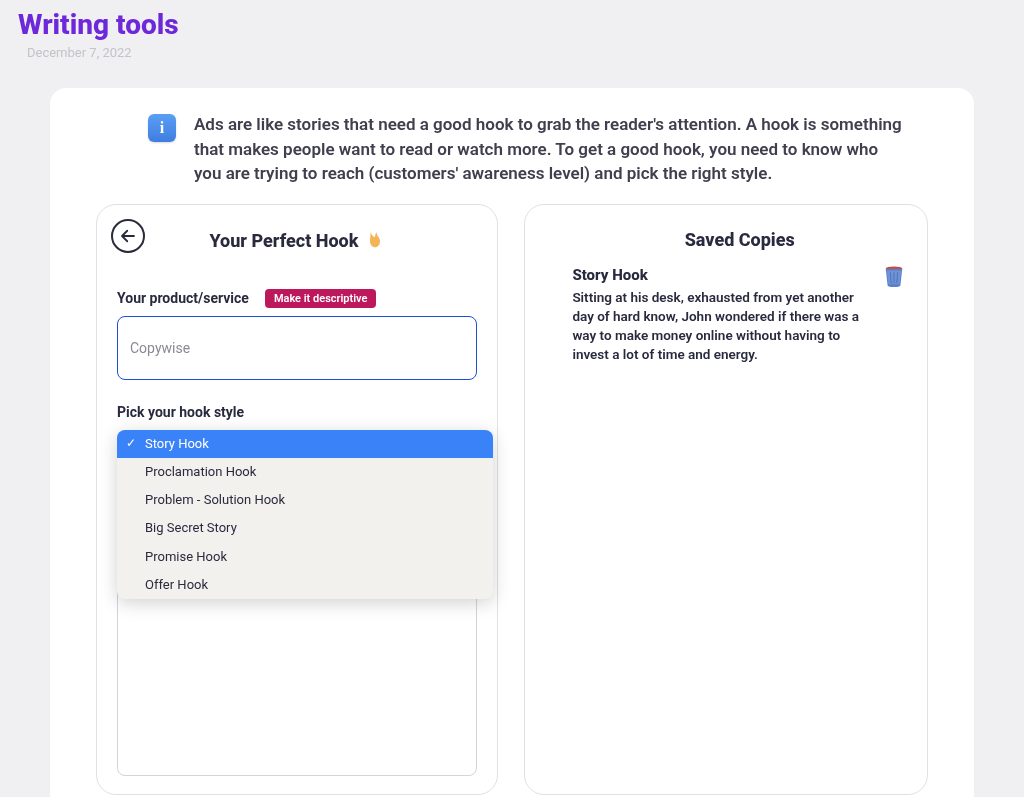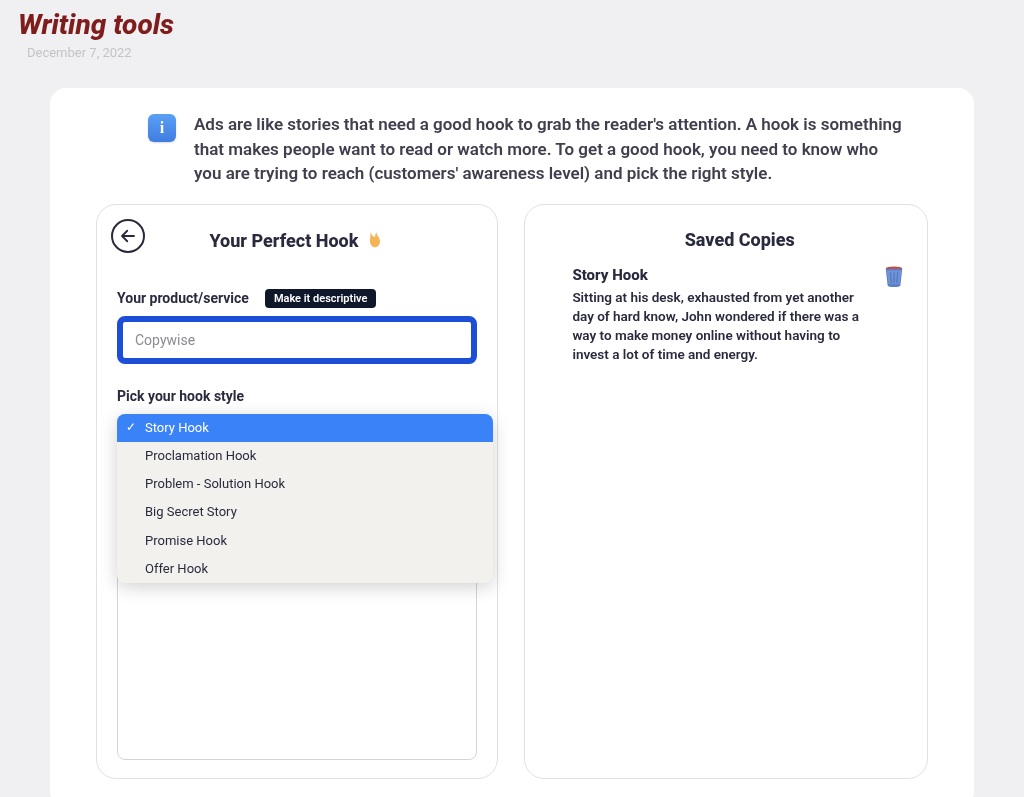--- a/index.html
+++ b/index.html
@@ -10,23 +10,22 @@
     body {
       font-family: -apple-system, BlinkMacSystemFont, 'Segoe UI', Roboto, sans-serif;
       background: #f0f0f2;
       width: 1024px;
       height: 797px;
       overflow: hidden;
     }
     .page-title {
       font-size: 28px;
       font-weight: 800;
-      color: #7f1d1d;
+      color: #6d28d9;
       padding: 8px 0 0 18px;
-      font-style: italic;
     }
     .page-date {
       font-size: 13px;
       color: #c3c3c8;
       padding: 4px 0 0 27px;
     }
     .main-card {
       background: #fff;
       border-radius: 16px;
       margin: 28px 50px 0 50px;
@@ -123,32 +122,32 @@
       gap: 16px;
       margin-bottom: 8px;
       text-align: right;
     }
     .field-label {
       font-size: 14px;
       font-weight: 700;
       color: #2a2a3f;
     }
     .badge {
-      background: #0f172a;
+      background: #be185d;
       color: #fff;
       font-size: 11px;
       font-weight: 600;
       padding: 3px 9px;
       border-radius: 4px;
     }
     .text-input {
       width: 100%;
-      border: 6px solid #1d4ed8;
+      border: 1px solid #1d4ed8;
       border-radius: 8px;
-      padding: 10px 12px;
+      padding: 23px 12px;
       font-size: 14px;
       color: #8a8a95;
       background: #fff;
       font-family: inherit;
     }
     .text-input::placeholder {
       color: #8a8a95;
     }
     .field-group2 {
       margin-top: 24px;

